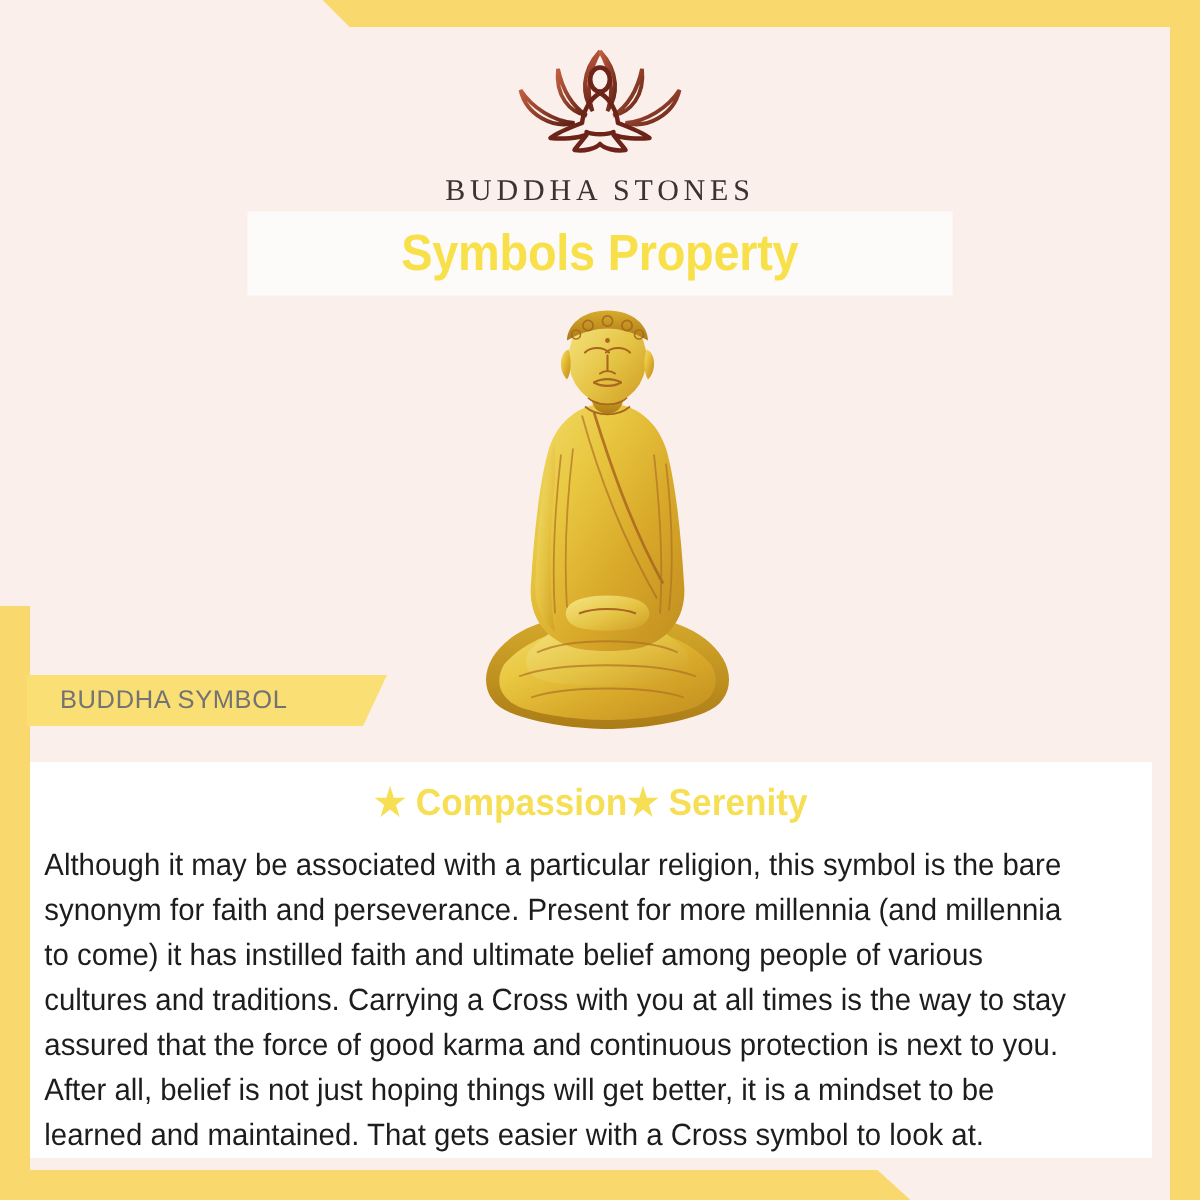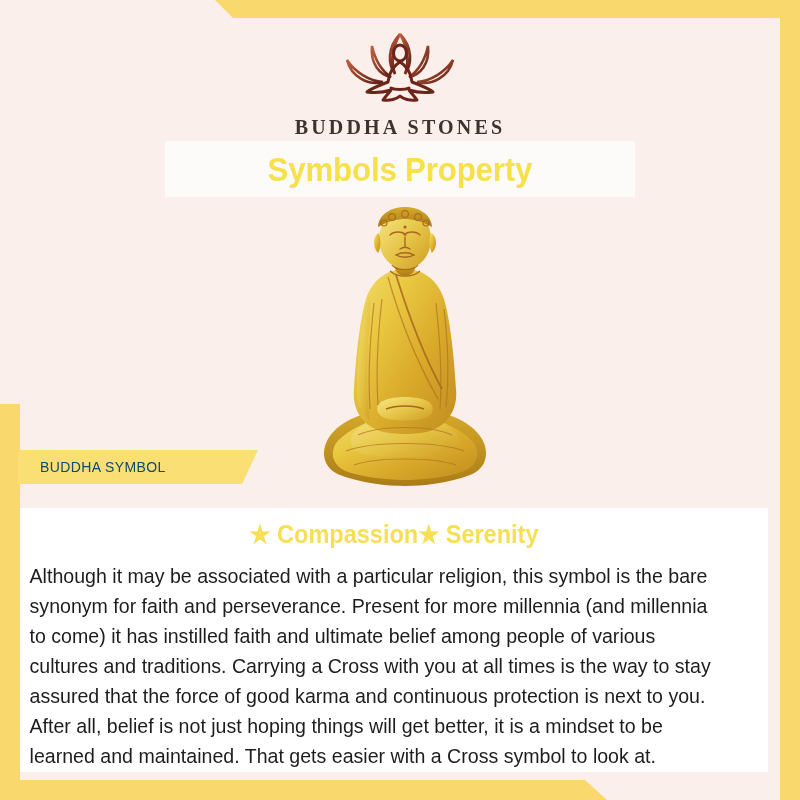--- a/index.html
+++ b/index.html
@@ -70,21 +70,21 @@
     width: 150px;
     height: 88px;
   }
   .brand-name {
     display: block;
     margin-top: 4px;
     font-family: "Liberation Serif", serif;
     font-size: 20px;
     letter-spacing: 3.2px;
     color: #3d3230;
-    font-weight: 700;
+    font-weight: 400;
   }
 
   
   .title-band {
     position: absolute;
     left: 165px; top: 141px;
     width: 470px; height: 56px;
     background: #fdfbf9;
     display: flex;
     align-items: center;
@@ -115,22 +115,22 @@
     left: 18px; top: 450px;
     width: 240px; height: 34px;
     background: #f9df74;
     -webkit-clip-path: polygon(0 0, 240px 0, 224px 34px, 0 34px);
     clip-path: polygon(0 0, 240px 0, 224px 34px, 0 34px);
     display: flex;
     align-items: center;
   }
   .section-banner-label {
     padding-left: 22px;
-    font-size: 14px;
-    color: #0c4a6e;
+    font-size: 17px;
+    color: #737373;
     letter-spacing: 0.4px;
     font-weight: 400;
     white-space: nowrap;
   }
 
   
   .content-card {
     position: absolute;
     left: 20px; top: 508px;
     width: 748px; height: 264px;

